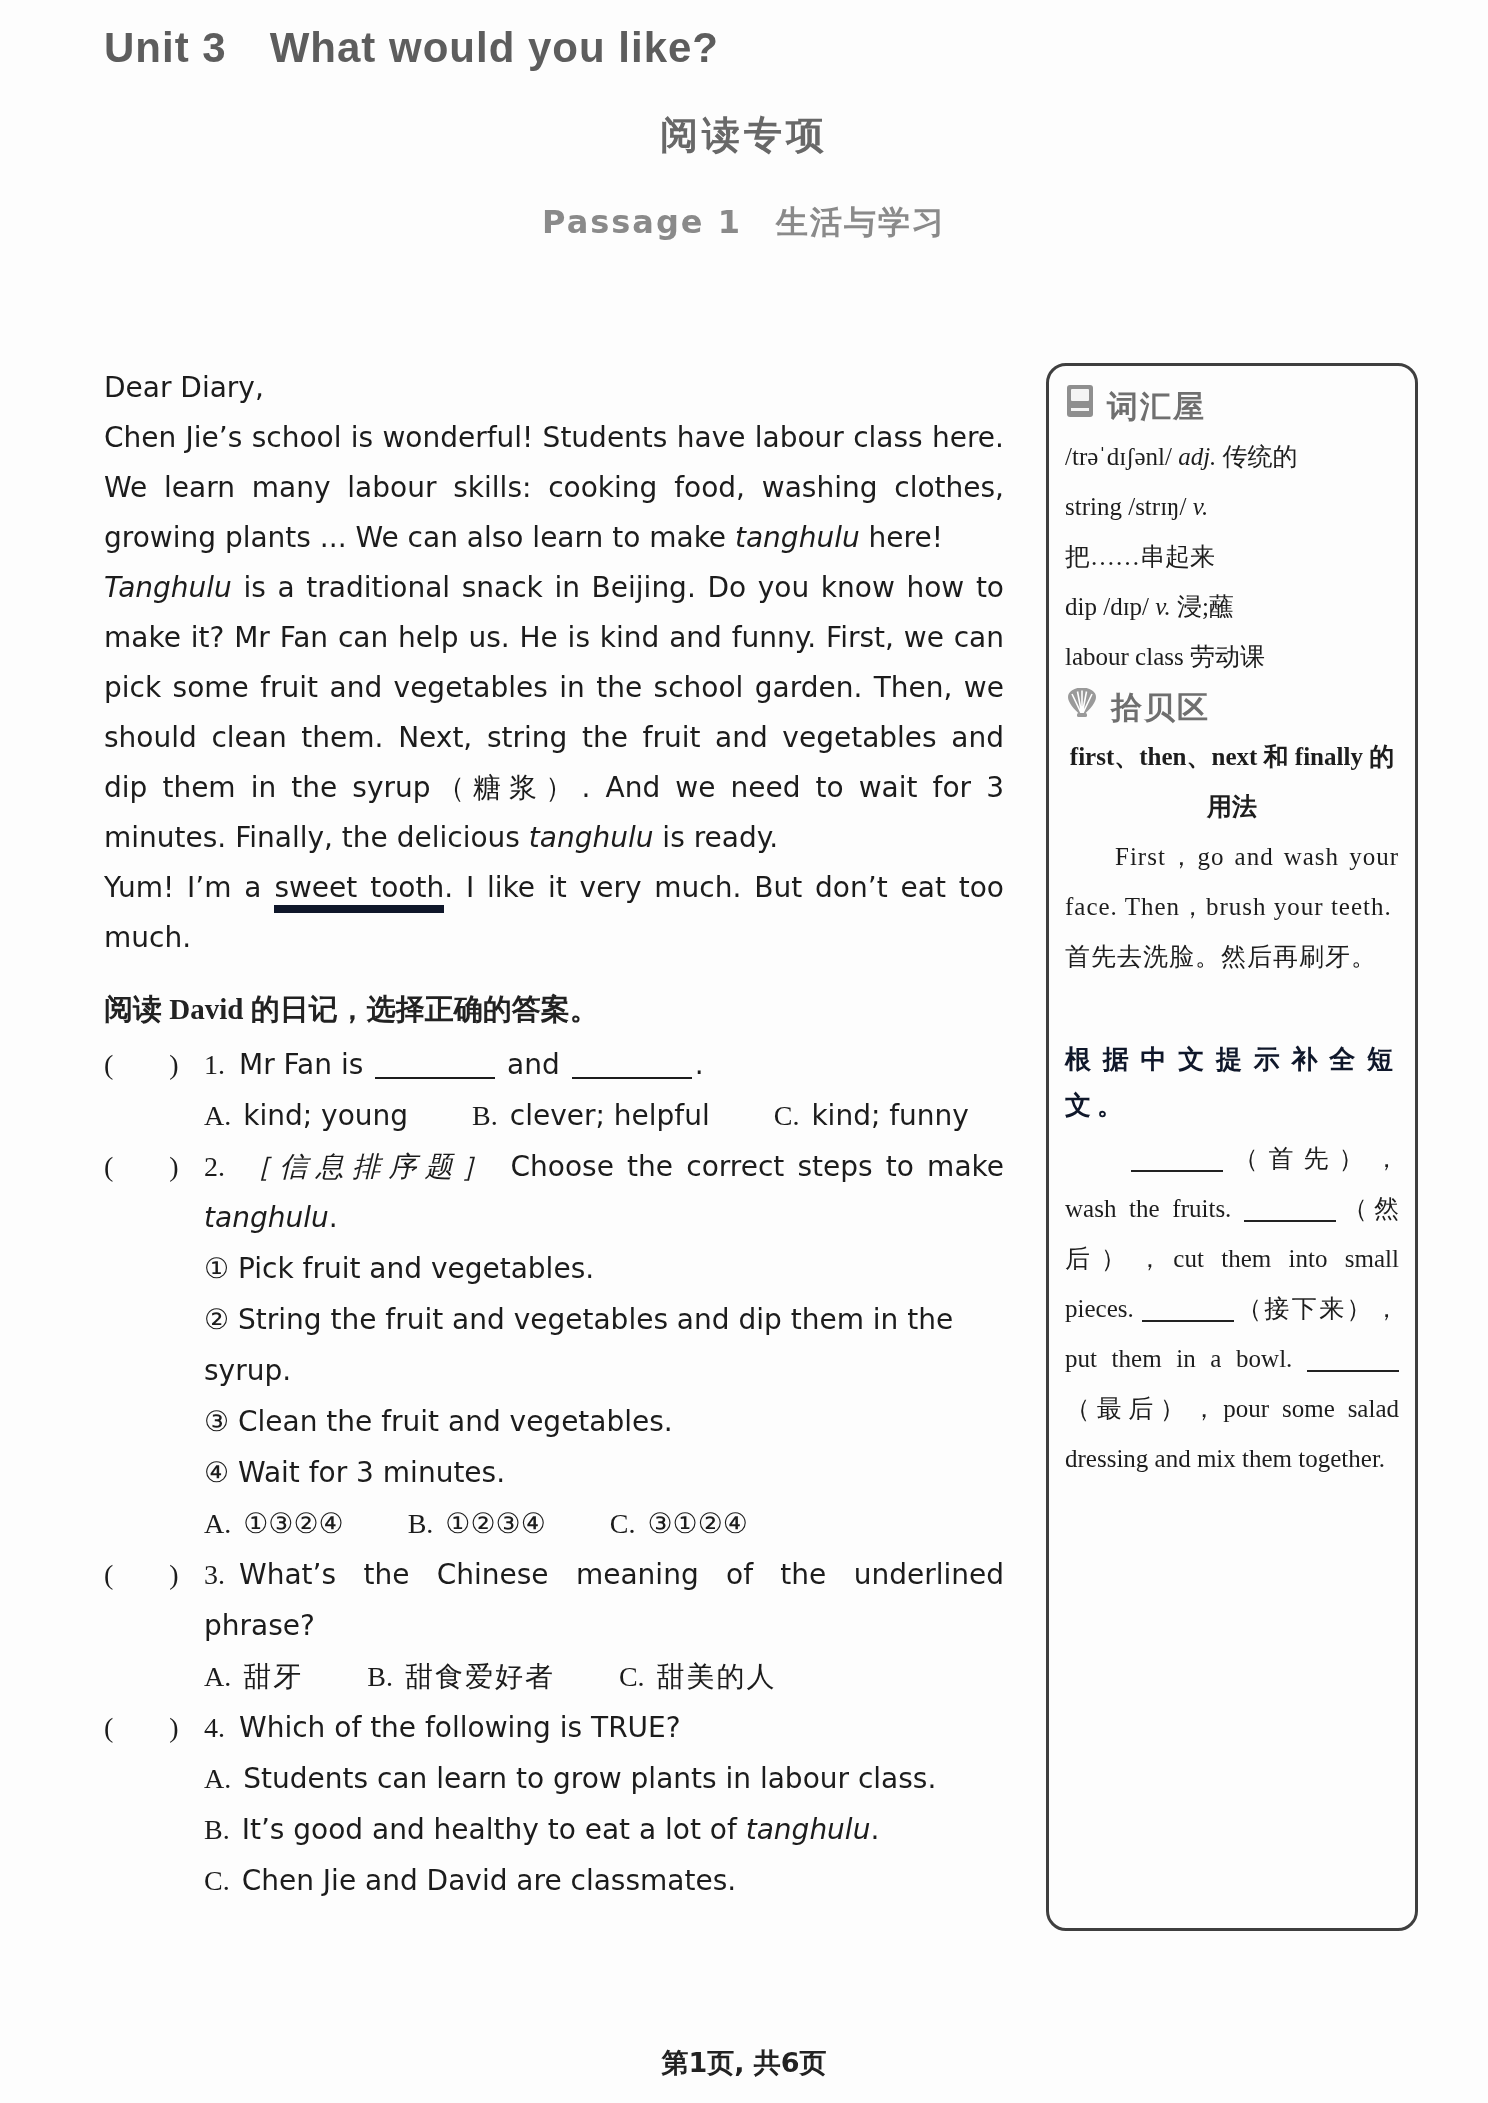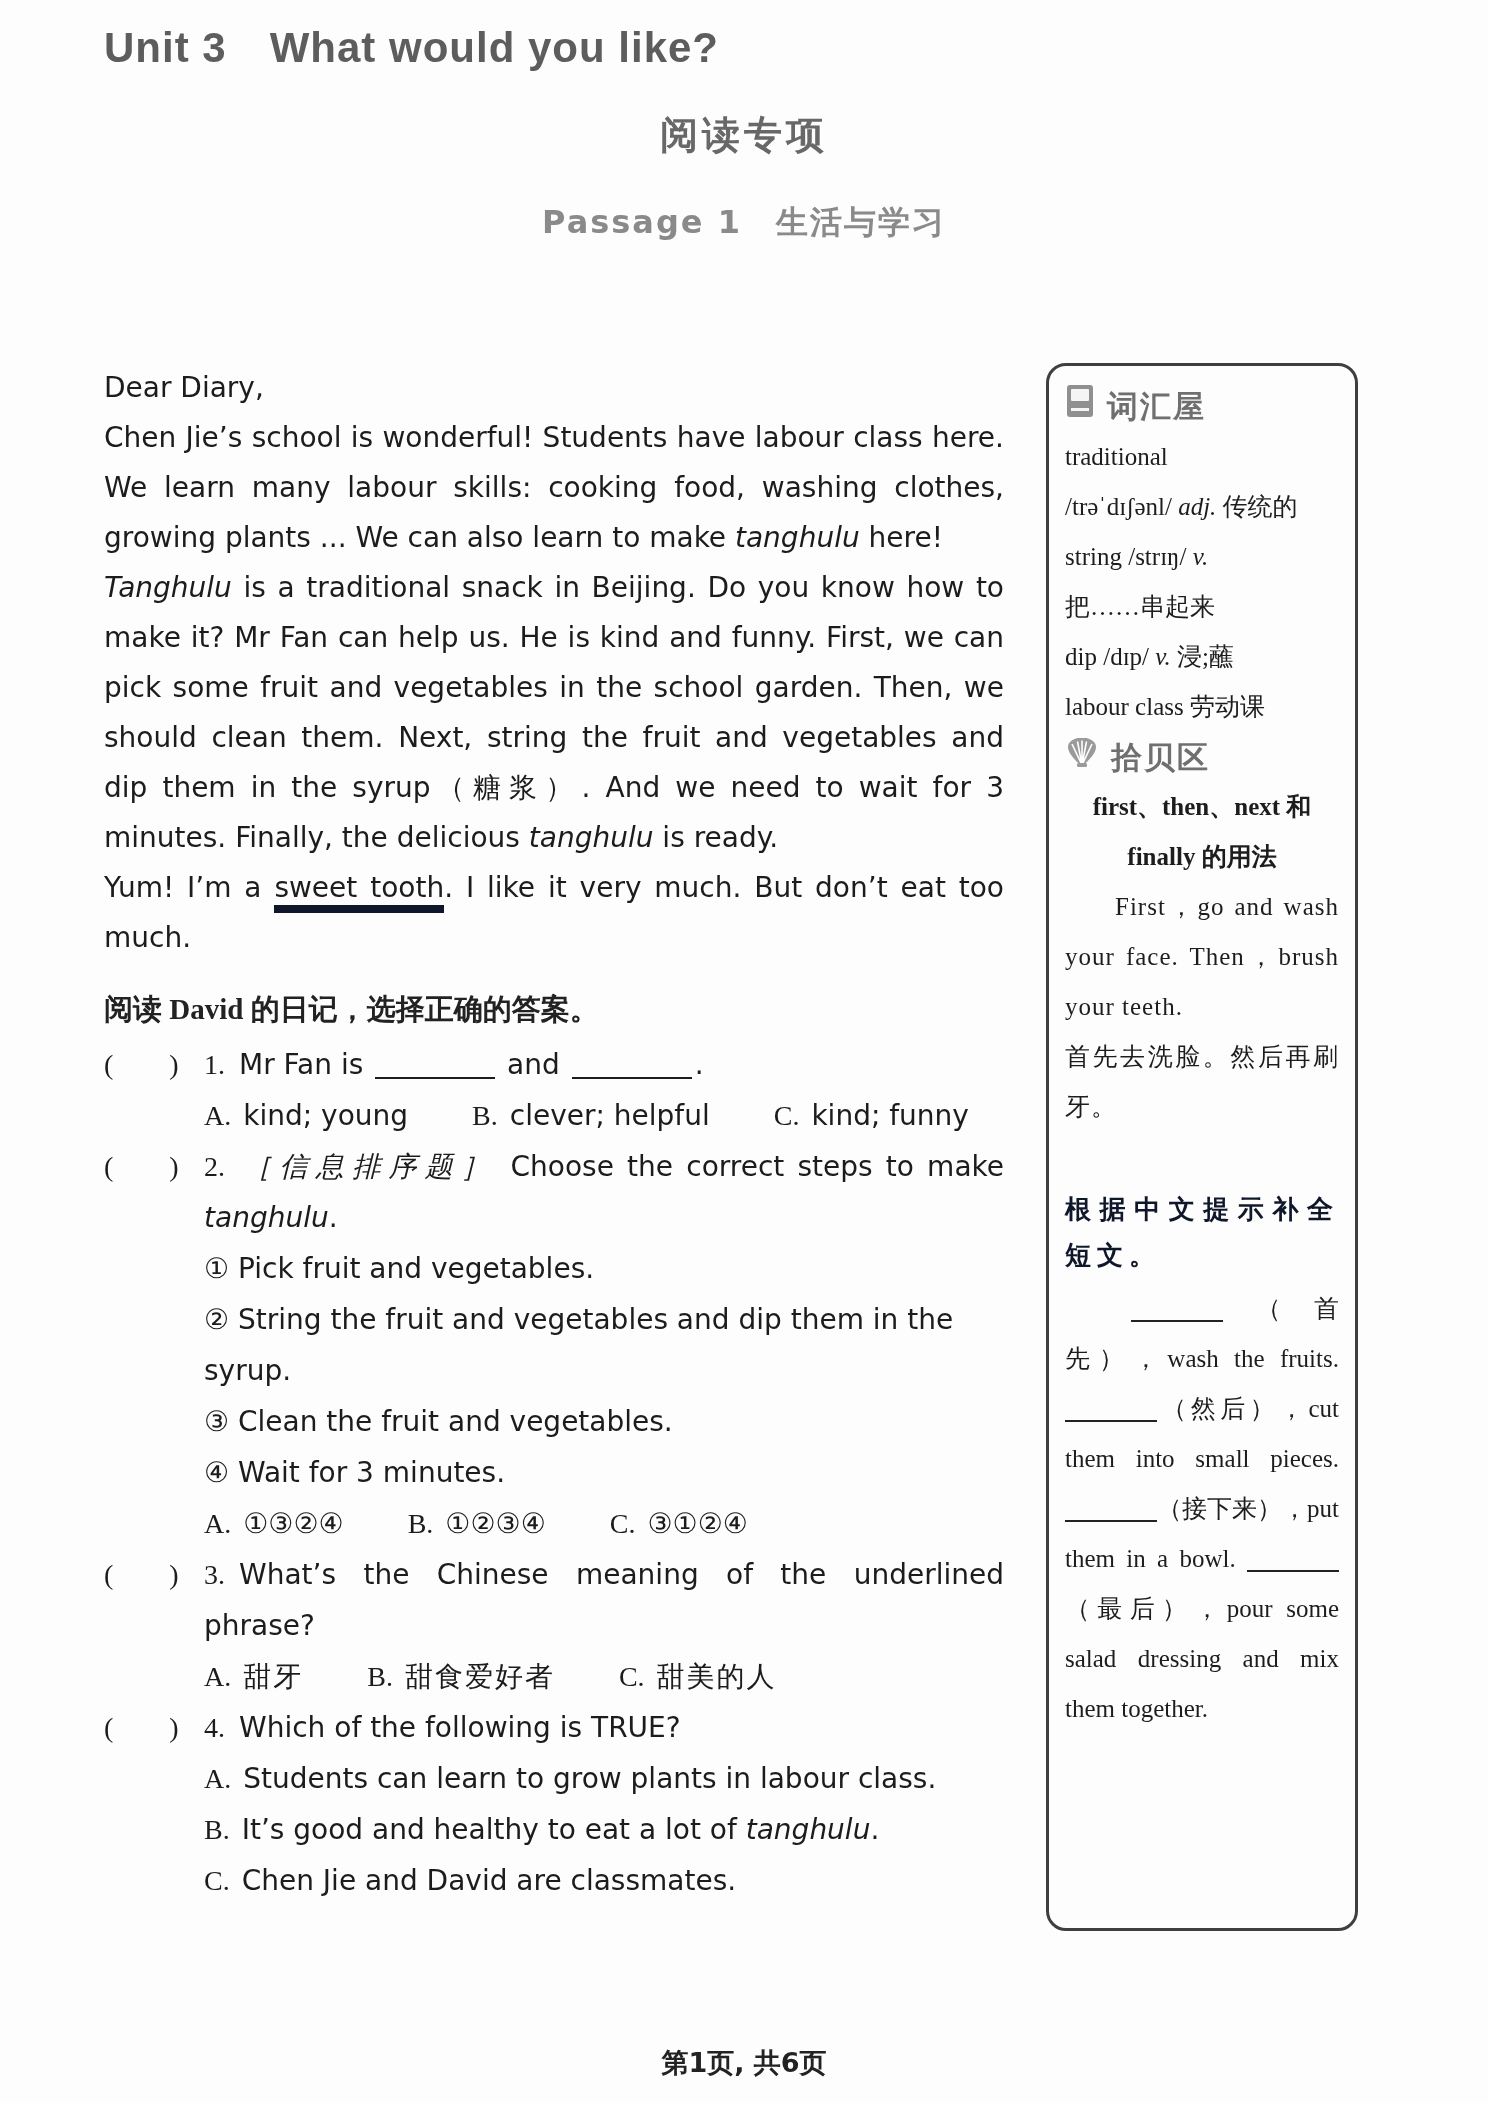--- a/index.html
+++ b/index.html
@@ -39,21 +39,21 @@
   .questions{margin-top:4px;}
   .question{display:flex;line-height:51px;font-size:28px;}
   .bracket{flex:0 0 100px;white-space:pre;font-family:"Liberation Serif",serif;}
   .q-body{flex:1;text-align:justify;}
   .q-num{font-family:"Liberation Serif",serif;margin-right:14px;}
   .opt-inline{margin-right:64px;white-space:nowrap;}
   .opt-inline:last-child{margin-right:0;}
   .opt-label{font-family:"Liberation Serif",serif;margin-right:12px;}
   .opt-line,.step{text-align:left;}
   .sidebar{
-    width:312px;margin-left:42px;height:1568px;box-sizing:border-box;
+    width:372px;margin-left:42px;height:1568px;box-sizing:border-box;
     border:3px solid #3f3f3f;border-radius:20px;padding:14px 16px 0 16px;
     font-family:"Liberation Serif",serif;font-size:25px;line-height:50px;color:#1d1d1d;
   }
   .sb-header{
     display:flex;align-items:center;gap:12px;
     font-family:"Liberation Sans",sans-serif;font-size:31px;font-weight:700;
     color:#6f6f6f;line-height:44px;margin:4px 0 2px 0;letter-spacing:2px;
   }
   .sb-header svg{flex:0 0 auto;}
   .vocab-line{text-align:left;}
@@ -118,21 +118,20 @@
         <span>
           <svg width="30" height="34" viewBox="0 0 30 34">
               <rect x="2" y="1" width="26" height="32" rx="3" fill="#8f8f8f"></rect>
               <rect x="6" y="5" width="18" height="12" rx="1" fill="#f5f5f5"></rect>
               <rect x="6" y="24" width="18" height="3" fill="#f5f5f5"></rect>
             </svg>
         </span>
         <span>词汇屋</span>
       </div>
       <div id="vocab-list">
-          <div class="vocab-line"><span>traditional</span></div>
           <div class="vocab-line"><span>/trəˈdɪʃənl/ </span><span class="s-i">adj.</span><span> 传统的</span></div>
           <div class="vocab-line"><span>string /strɪŋ/ </span><span class="s-i">v.</span></div>
           <div class="vocab-line"><span>把……串起来</span></div>
           <div class="vocab-line"><span>dip /dɪp/ </span><span class="s-i">v.</span><span> 浸;蘸</span></div>
           <div class="vocab-line"><span>labour class 劳动课</span></div>
         </div>
 
       <div class="sb-header">
         <span>
           <svg width="34" height="30" viewBox="0 0 34 30">

